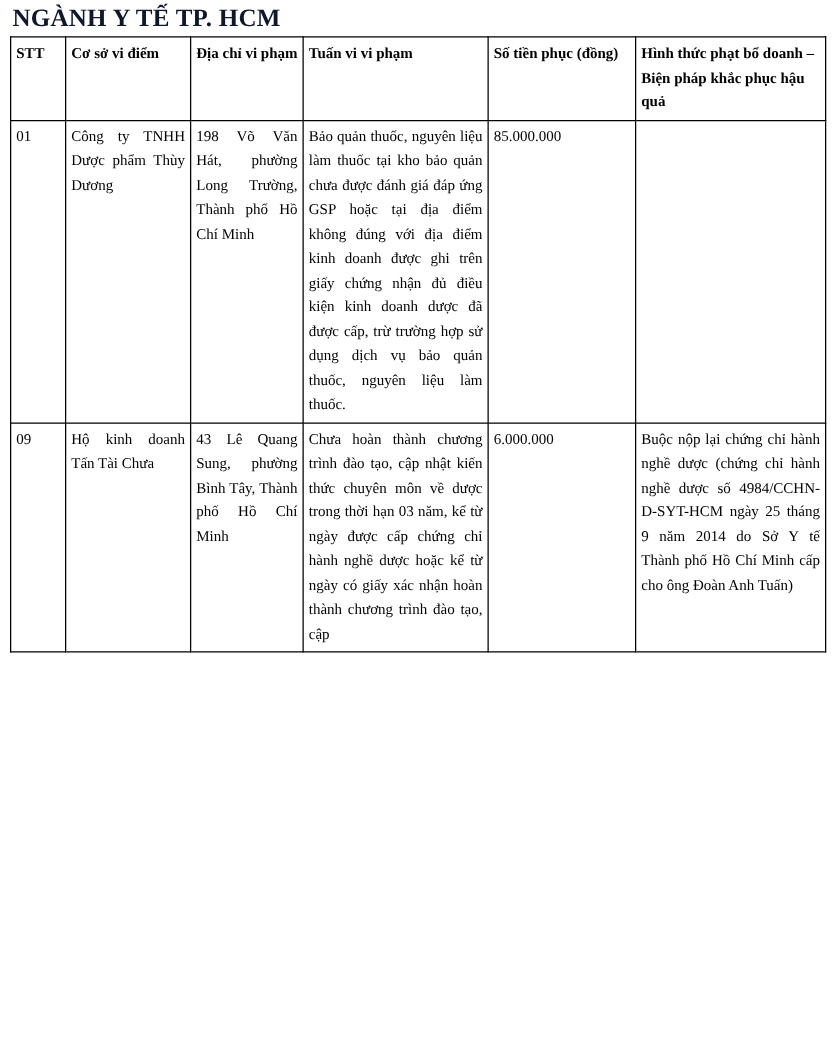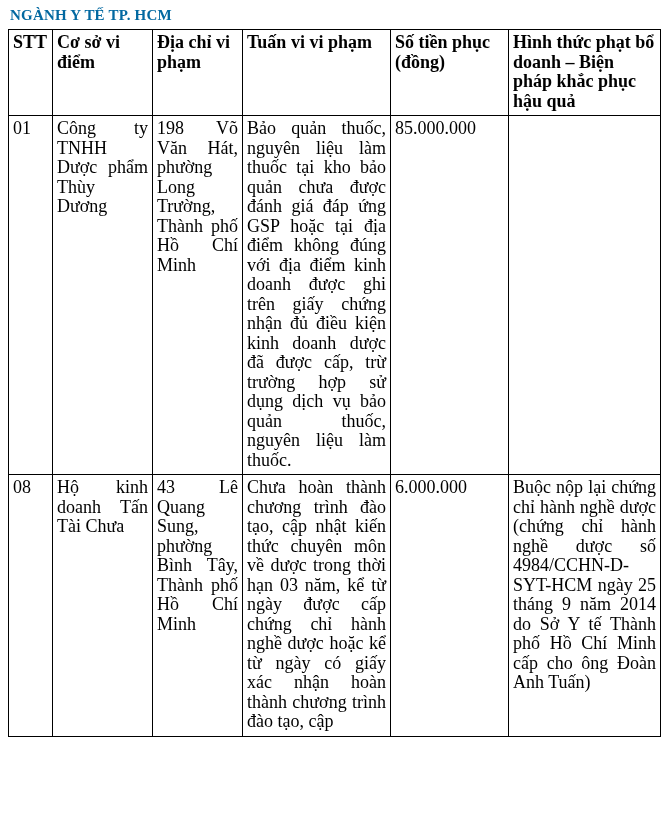--- a/index.html
+++ b/index.html
@@ -17,31 +17,31 @@
   .page {
     position: relative;
     width: 670px;
     height: 833px;
     box-sizing: border-box;
     padding: 6px 8px 0 8px;
   }
   .doc-title {
     font-family: "Liberation Serif", serif;
     font-weight: bold;
-    font-size: 15px;
-    color: #0369a1;
+    font-size: 20px;
+    color: #0f172a;
     letter-spacing: 0.2px;
     margin: 0 0 5px 2px;
     line-height: 18px;
   }
   table.fines {
     border-collapse: collapse;
     table-layout: fixed;
     width: 652px;
-    font-size: 18px;
+    font-size: 12px;
     line-height: 19.5px;
   }
   table.fines td, table.fines th {
     border: 1px solid #000000;
     vertical-align: top;
     padding: 3px 4px 4px 4px;
     font-weight: normal;
     text-align: justify;
     text-align-last: left;
     word-wrap: break-word;
@@ -93,21 +93,21 @@
     <tbody>
       <tr>
         <td class="stt">01</td>
         <td class="just">Công ty TNHH Dược phẩm Thùy Dương</td>
         <td class="just">198 Võ Văn Hát, phường Long Trường, Thành phố Hồ Chí Minh</td>
         <td class="just">Bảo quản thuốc, nguyên liệu làm thuốc tại kho bảo quản chưa được đánh giá đáp ứng GSP hoặc tại địa điểm không đúng với địa điểm kinh doanh được ghi trên giấy chứng nhận đủ điều kiện kinh doanh dược đã được cấp, trừ trường hợp sử dụng dịch vụ bảo quản thuốc, nguyên liệu làm thuốc.</td>
         <td class="money">85.000.000</td>
         <td class="just"></td>
       </tr>
       <tr>
-        <td class="stt">08</td>
+        <td class="stt">09</td>
         <td class="just">Hộ kinh doanh Tấn Tài Chưa</td>
         <td class="just">43 Lê Quang Sung, phường Bình Tây, Thành phố Hồ Chí Minh</td>
         <td class="just">Chưa hoàn thành chương trình đào tạo, cập nhật kiến thức chuyên môn về dược trong thời hạn 03 năm, kể từ ngày được cấp chứng chỉ hành nghề dược hoặc kể từ ngày có giấy xác nhận hoàn thành chương trình đào tạo, cập</td>
         <td class="money">6.000.000</td>
         <td class="just">Buộc nộp lại chứng chỉ hành nghề dược (chứng chỉ hành nghề dược số 4984/CCHN-D-SYT-HCM ngày 25 tháng 9 năm 2014 do Sở Y tế Thành phố Hồ Chí Minh cấp cho ông Đoàn Anh Tuấn)</td>
       </tr>
     </tbody>
   </table>
 
 </div>

